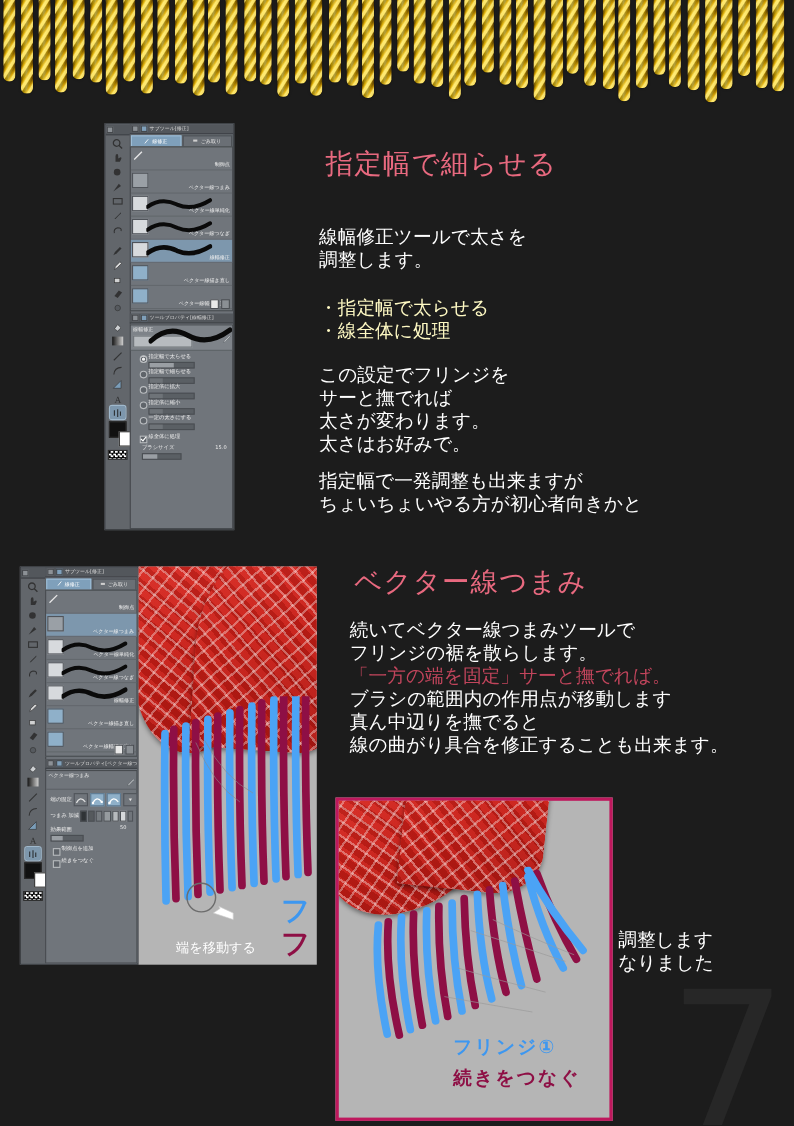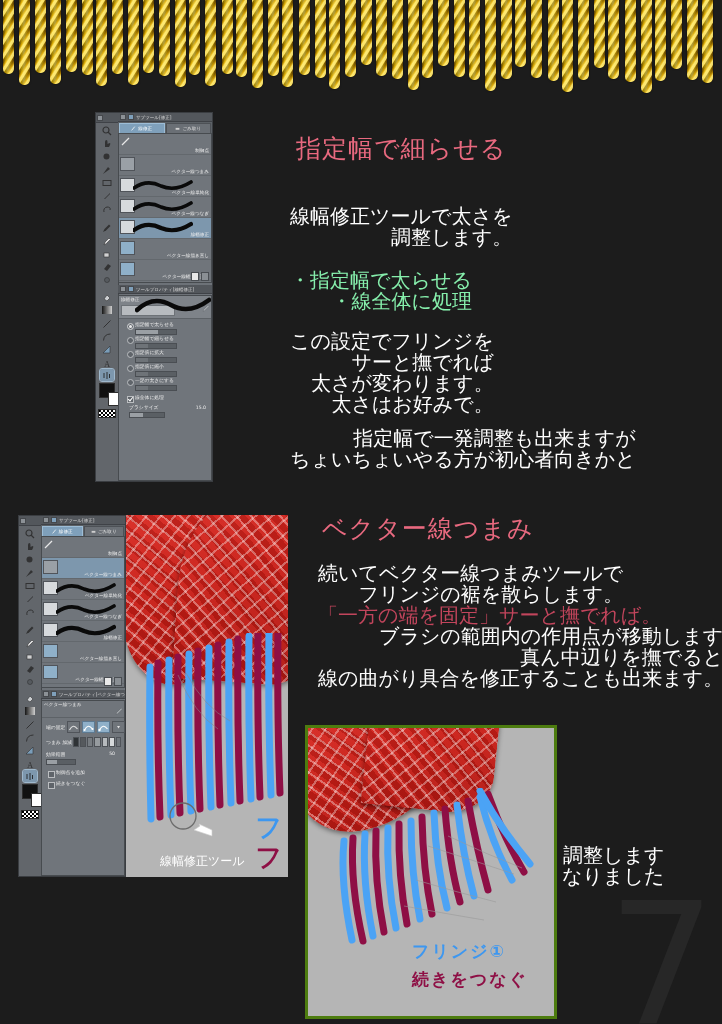--- a/index.html
+++ b/index.html
@@ -14,22 +14,22 @@
     background:
       repeating-linear-gradient(-58deg,
         rgba(0,0,0,.30) 0px, rgba(0,0,0,.30) 1.5px,
         rgba(255,235,120,.85) 2.5px, rgba(255,235,120,.9) 4.5px,
         rgba(200,150,0,.55) 6px, rgba(0,0,0,.30) 7.5px),
       linear-gradient(90deg,#8a6000 0%,#f5c400 22%,#ffe65a 45%,#f0b800 72%,#7d5400 100%);
     box-shadow:0 0 2px rgba(0,0,0,.55);
   }
   
   .head{position:absolute;color:#e8697f;font-size:25px;letter-spacing:1px;white-space:pre;}
-  .body-txt{position:absolute;font-size:20px;line-height:21px;white-space:pre;color:#fff;text-align:right;}
-  .body-txt.pink{color:#86efac;}
+  .body-txt{position:absolute;font-size:17px;line-height:21px;white-space:pre;color:#fff;}
+  .body-txt.pink{color:#fef9c3;}
   
   #page-num{position:absolute;right:6px;bottom:-26px;font-size:170px;color:#272727;
     font-family:"DejaVu Sans","Liberation Sans",sans-serif;line-height:1;}
   
   .csp{position:absolute;background:#6d7278;border:1px solid #3a3d41;box-sizing:border-box;
     font-size:5px;color:#e8e8e8;overflow:hidden;}
   .titlebar{height:8px;background:#53575c;border-bottom:1px solid #3f4247;
     display:flex;align-items:center;gap:2px;padding:0 2px;font-size:4.5px;color:#d8d8d8;white-space:nowrap;}
   .tb-dot{width:4px;height:4px;background:#8c9196;border:1px solid #45484c;flex:none;}
   .toolcol{position:absolute;left:0;top:0;width:22px;bottom:0;background:#62666b;border-right:1px solid #45484c;}
@@ -68,21 +68,21 @@
   
   .canvas{position:absolute;background:#b5b5b5;overflow:hidden;}
   .plaid{position:absolute;
     background:
       repeating-linear-gradient(45deg, rgba(255,255,255,.34) 0 2px, rgba(255,255,255,0) 2px 11px),
       repeating-linear-gradient(-45deg, rgba(255,255,255,.34) 0 2px, rgba(255,255,255,0) 2px 11px),
       repeating-linear-gradient(45deg, rgba(120,0,0,.20) 0 6px, rgba(255,80,80,.12) 6px 12px),
       linear-gradient(160deg,#d83028 0%,#c42119 45%,#a81a14 100%);
     box-shadow:0 2px 5px rgba(0,0,0,.45);
   }
-  .photo-frame{position:absolute;background:#b5b5b5;border:3px solid #4d7c0f;overflow:hidden;}
+  .photo-frame{position:absolute;background:#b5b5b5;border:3px solid #be185d;overflow:hidden;}
   .canv-lbl{position:absolute;font-size:12px;color:#fff;white-space:nowrap;}
   .fr-lbl{position:absolute;font-size:14px;font-weight:bold;white-space:nowrap;letter-spacing:2px;}
 </style>
 </head>
 <body>
 
 <div id="fringe-band">
     <div class="cord" style="left: 3px; height: 78px;"></div>
     <div class="cord" style="left: 19.1px; height: 89px;"></div>
     <div class="cord" style="left: 35.2px; height: 77px;"></div>
@@ -687,21 +687,21 @@
       <path d="M52 42 Q68 80 92 96"></path>
       <path d="M60 40 Q78 74 104 88"></path>
     </g>
   </svg>
 
   <svg style="position:absolute;left:40px;top:285px;width:60px;height:50px;" viewBox="0 0 60 50">
     <circle cx="17" cy="16" r="13" fill="none" stroke="#6c6c6c" stroke-width="1.3"></circle>
     <path d="M46 36 L28 30 L34 26 L33 24 L46 30 Z" fill="#ffffff" stroke="#cfcfcf" stroke-width=".6"></path>
   </svg>
 
-  <div class="canv-lbl" style="left:34px;top:338px;">線幅修正ツール</div>
+  <div class="canv-lbl" style="left:34px;top:338px;">端を移動する</div>
 
   <div class="fr-lbl" style="right:4px;top:295px;font-size:26px;color:#3d97f0;">フ</div>
   <div class="fr-lbl" style="right:4px;top:325px;font-size:26px;color:#8e0f45;">フ</div>
 </div>
 
 <div class="photo-frame" style="left:305px;top:725px;width:246px;height:288px;">
 
   <div class="plaid" style="left:-12px;top:-20px;width:150px;height:120px;border-radius:0 0 70% 40%;transform:rotate(-10deg);"></div>
   <div class="plaid" style="left:58px;top:-28px;width:130px;height:110px;border-radius:40% 0 36% 0;transform:rotate(6deg);"></div>
 

